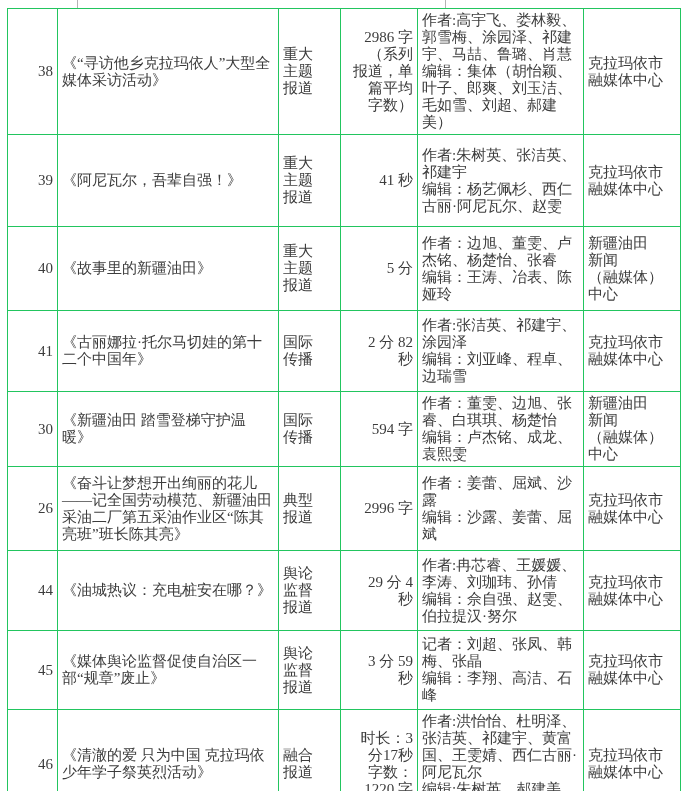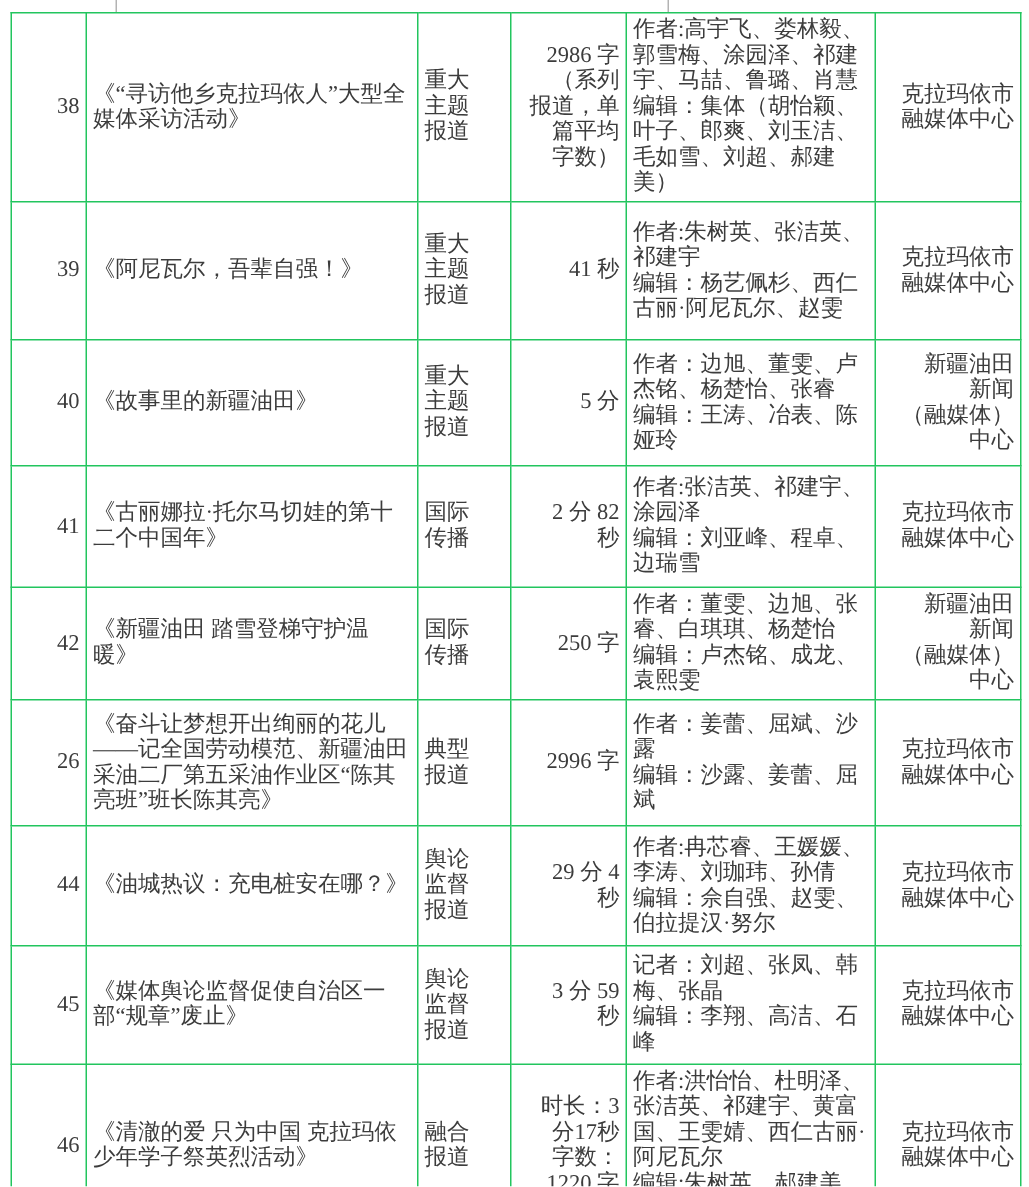--- a/index.html
+++ b/index.html
@@ -38,21 +38,21 @@
     vertical-align: middle;
     padding: 3px 4px;
     word-break: break-all;
     overflow: hidden;
   }
   td.c-no     { text-align: right; }
   td.c-title  { text-align: left; padding: 3px 6px; }
   td.c-cat    { text-align: left; white-space: pre-line; }
   td.c-len    { text-align: right; white-space: pre-line; }
   td.c-cred   { text-align: left; padding-left: 4px; padding-right: 3px; }
-  td.c-org    { text-align: right; white-space: pre-line; }
+  td.c-org    { text-align: left; white-space: pre-line; }
   .credit-line { text-align: left; }
   
   tr:nth-child(1) { height: 112px; }
   tr:nth-child(2) { height: 92px; }
   tr:nth-child(3) { height: 84px; }
   tr:nth-child(4) { height: 81px; }
   tr:nth-child(5) { height: 66px; }
   tr:nth-child(6) { height: 84px; }
   tr:nth-child(7) { height: 80px; }
   tr:nth-child(8) { height: 79px; }
@@ -131,25 +131,25 @@
           <td class="c-len">2 分 82
 秒</td>
           <td class="c-cred">
             <div class="credit-line">作者:张洁英、祁建宇、涂园泽</div>
             <div class="credit-line">编辑：刘亚峰、程卓、边瑞雪</div>
           </td>
           <td class="c-org">克拉玛依市
 融媒体中心</td>
         </tr>
         <tr>
-          <td class="c-no">42</td>
+          <td class="c-no">30</td>
           <td class="c-title">《新疆油田 踏雪登梯守护温暖》</td>
           <td class="c-cat">国际
 传播</td>
-          <td class="c-len">250 字</td>
+          <td class="c-len">594 字</td>
           <td class="c-cred">
             <div class="credit-line">作者：董雯、边旭、张睿、白琪琪、杨楚怡</div>
             <div class="credit-line">编辑：卢杰铭、成龙、袁熙雯</div>
           </td>
           <td class="c-org">新疆油田
 新闻
 （融媒体）
 中心</td>
         </tr>
         <tr>

